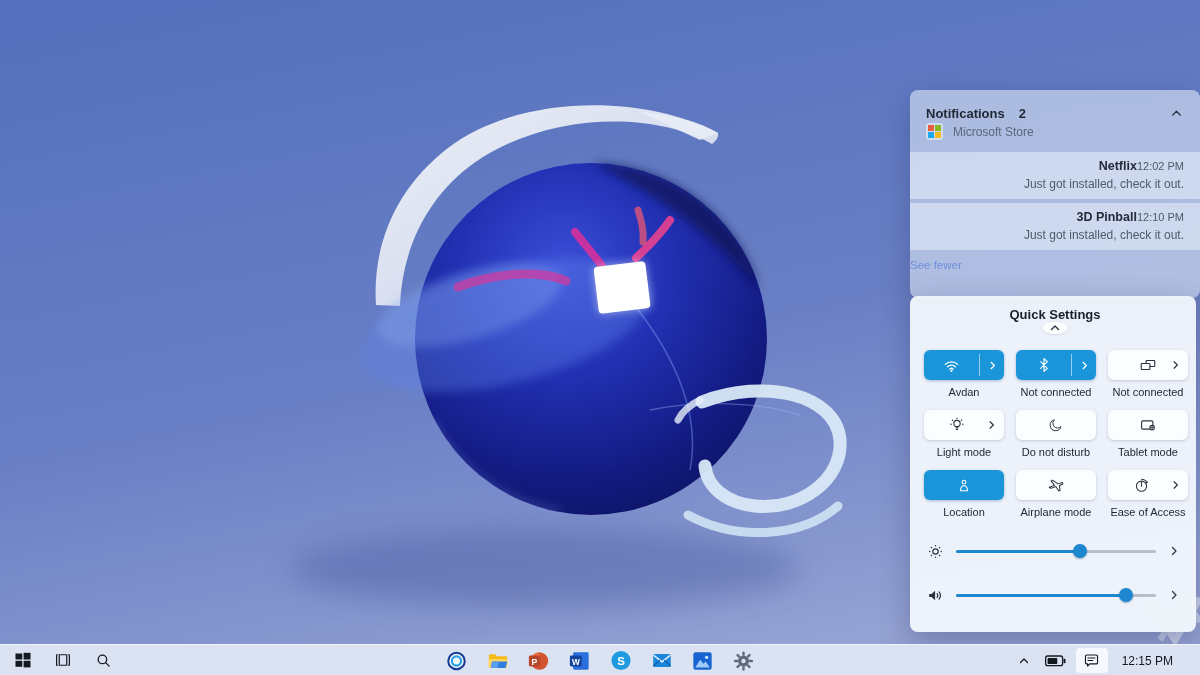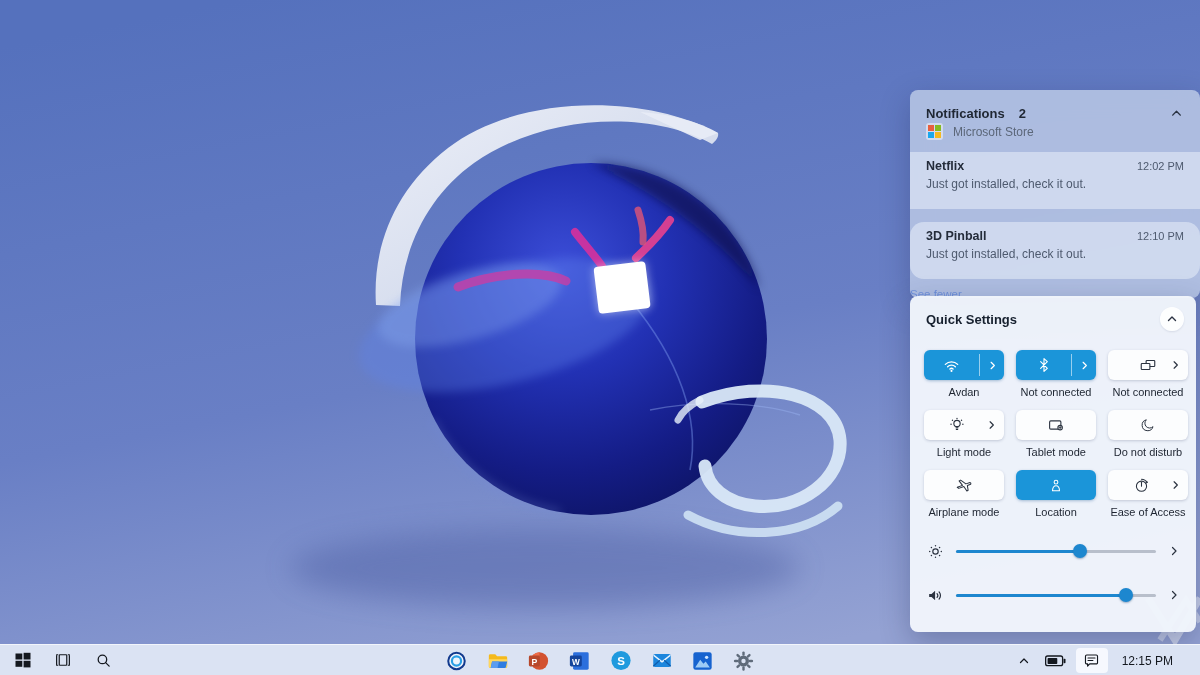--- a/index.html
+++ b/index.html
@@ -23,36 +23,36 @@
   .notif-count { font-size:13px; font-weight:bold; color:#1f2733; margin-left:14px; }
   .notif-header .spacer { flex:1; }
   .chev-up-btn { width:20px; height:20px; display:flex; align-items:center; justify-content:center; cursor:default; }
 
   .store-row { display:flex; align-items:center; gap:10px; padding:0 16px; }
   .store-icon { width:17px; height:17px; border-radius:3px; background:rgba(255,255,255,0.55);
     display:grid; grid-template-columns:6px 6px; grid-template-rows:6px 6px; gap:1px; place-content:center; opacity:0.85; }
   .store-icon i { display:block; }
   .store-label { font-size:12px; color:#5c6779; }
 
-  .notif-item { background:rgba(226,234,247,0.62); padding:7px 16px 18px 16px; margin-top:12px; }
-  .notif-item + .notif-item { margin-top:13px;border-radius:14px; }
+  .notif-item { background:rgba(226,234,247,0.62); padding:7px 16px 8px 16px; margin-top:12px;text-align:right; }
+  .notif-item + .notif-item { margin-top:4px; }
   .ni-top { display:flex; align-items:baseline; }
   .ni-title { font-size:12.5px; font-weight:bold; color:#242c3a; flex:1; }
   .ni-time { font-size:11px; color:#4e5a6e; }
   .ni-body { font-size:12px; color:#4e5a6e; margin-top:4px; }
 
   .see-fewer { text-align:left; font-size:11.5px; color:#6f90da; margin-top:9px; cursor:default; }
 
   
   .qs-panel {
     position:absolute; left:910px; top:296px; width:286px; height:336px;
     background:rgba(241,245,251,0.97); border-radius:8px;
     box-shadow:0 10px 30px rgba(25,35,80,0.30); overflow:hidden;
   }
-  .qs-header { display:flex; align-items:center; padding:11px 12px 0 16px; height:35px; }
+  .qs-header { display:flex; align-items:center; padding:11px 12px 0 16px; height:35px;flex-direction:column; }
   .qs-title { font-size:13px; font-weight:bold; color:#16202e; flex:1; }
   .qs-chev { width:24px; height:24px; border-radius:50%; background:rgba(255,255,255,0.9);
     display:flex; align-items:center; justify-content:center; box-shadow:0 1px 2px rgba(40,50,90,0.12); }
 
   .qs-grid { display:grid; grid-template-columns:80px 80px 80px; column-gap:9px; row-gap:11px;
     margin:19px 14px 0 14px;gap:12px; }
   .qs-cell { display:flex; flex-direction:column; align-items:center; }
   .qs-tile { position:relative; width:80px; height:30px; border-radius:6px; background:#fcfdfe;
     box-shadow:0 1px 3px rgba(35,48,90,0.22); display:flex; align-items:center; justify-content:center; cursor:default; }
   .qs-tile.active { background:#1b95d9; box-shadow:0 1px 3px rgba(20,80,140,0.35); }
@@ -279,62 +279,62 @@
                 <polyline points="9,5 16,12 9,19" fill="none" stroke="#2b3340" stroke-width="2.6" stroke-linecap="round" stroke-linejoin="round"></polyline>
               </svg>
           </span>
         </div>
         <div class="qs-label">Light mode</div>
       </div>
 
       <div class="qs-cell">
         <div class="qs-tile">
           <div class="t-icon">
+            <svg width="16" height="16" viewBox="0 0 24 24">
+              <path d="M19.5 14.5 A8.3 8.3 0 1 1 9.5 4.2 A6.8 6.8 0 0 0 19.5 14.5 Z" fill="none" stroke="#2b3340" stroke-width="1.5" stroke-linejoin="round"></path>
+            </svg>
+          </div>
+        </div>
+        <div class="qs-label">Do not disturb</div>
+      </div>
+
+      <div class="qs-cell">
+        <div class="qs-tile">
+          <div class="t-icon">
             <svg width="20" height="18" viewBox="0 0 24 24">
               <rect x="3.5" y="6.5" width="15" height="11" rx="1.5" fill="none" stroke="#2b3340" stroke-width="1.5"></rect>
               <circle cx="17.5" cy="15.5" r="3" fill="#fcfdfe" stroke="#2b3340" stroke-width="1.4"></circle>
               <path d="M17.5 14 v3 M16 15.5 h3" stroke="#2b3340" stroke-width="1.2" stroke-linecap="round"></path>
             </svg>
           </div>
         </div>
         <div class="qs-label">Tablet mode</div>
-      </div>
-
-      <div class="qs-cell">
-        <div class="qs-tile">
-          <div class="t-icon">
-            <svg width="16" height="16" viewBox="0 0 24 24">
-              <path d="M19.5 14.5 A8.3 8.3 0 1 1 9.5 4.2 A6.8 6.8 0 0 0 19.5 14.5 Z" fill="none" stroke="#2b3340" stroke-width="1.5" stroke-linejoin="round"></path>
-            </svg>
-          </div>
-        </div>
-        <div class="qs-label">Do not disturb</div>
-      </div>
-
-      <div class="qs-cell">
-        <div class="qs-tile">
-          <div class="t-icon">
-            <svg width="18" height="18" viewBox="0 0 24 24">
-              <path d="M3 15 L10 12.5 L5.5 6.5 L7.5 5.5 L14.5 10.5 L19 9 C20.6 8.5 21.6 9.6 20.9 11 L16.5 12.8 L17.5 19 L15.8 20 L11.8 14 L5 16.5 Z" fill="none" stroke="#2b3340" stroke-width="1.4" stroke-linejoin="round"></path>
-            </svg>
-          </div>
-        </div>
-        <div class="qs-label">Airplane mode</div>
       </div>
 
       <div class="qs-cell">
         <div class="qs-tile active">
           <div class="t-icon">
             <svg width="16" height="17" viewBox="0 0 24 24">
               <circle cx="12" cy="7" r="2.8" fill="none" stroke="#fff" stroke-width="1.6"></circle>
               <path d="M6.8 20 C6.8 14.8 9 12.3 12 12.3 C15 12.3 17.2 14.8 17.2 20 Z" fill="none" stroke="#fff" stroke-width="1.6" stroke-linejoin="round"></path>
             </svg>
           </div>
         </div>
         <div class="qs-label">Location</div>
+      </div>
+
+      <div class="qs-cell">
+        <div class="qs-tile">
+          <div class="t-icon">
+            <svg width="18" height="18" viewBox="0 0 24 24">
+              <path d="M3 15 L10 12.5 L5.5 6.5 L7.5 5.5 L14.5 10.5 L19 9 C20.6 8.5 21.6 9.6 20.9 11 L16.5 12.8 L17.5 19 L15.8 20 L11.8 14 L5 16.5 Z" fill="none" stroke="#2b3340" stroke-width="1.4" stroke-linejoin="round"></path>
+            </svg>
+          </div>
+        </div>
+        <div class="qs-label">Airplane mode</div>
       </div>
 
       <div class="qs-cell">
         <div class="qs-tile">
           <div class="t-icon" style="margin-right:14px;">
             <svg width="17" height="17" viewBox="0 0 24 24">
               <circle cx="12" cy="13" r="7.2" fill="none" stroke="#2b3340" stroke-width="1.5"></circle>
               <path d="M12 13 L12 7.5" stroke="#2b3340" stroke-width="1.5" stroke-linecap="round"></path>
               <path d="M12 3.2 C15.5 3.2 18.3 5 19.8 7.8" fill="none" stroke="#2b3340" stroke-width="1.5" stroke-linecap="round"></path>
               <path d="M18.4 8.4 L20 7.9 L19.5 6.2" fill="none" stroke="#2b3340" stroke-width="1.5" stroke-linecap="round" stroke-linejoin="round"></path>

